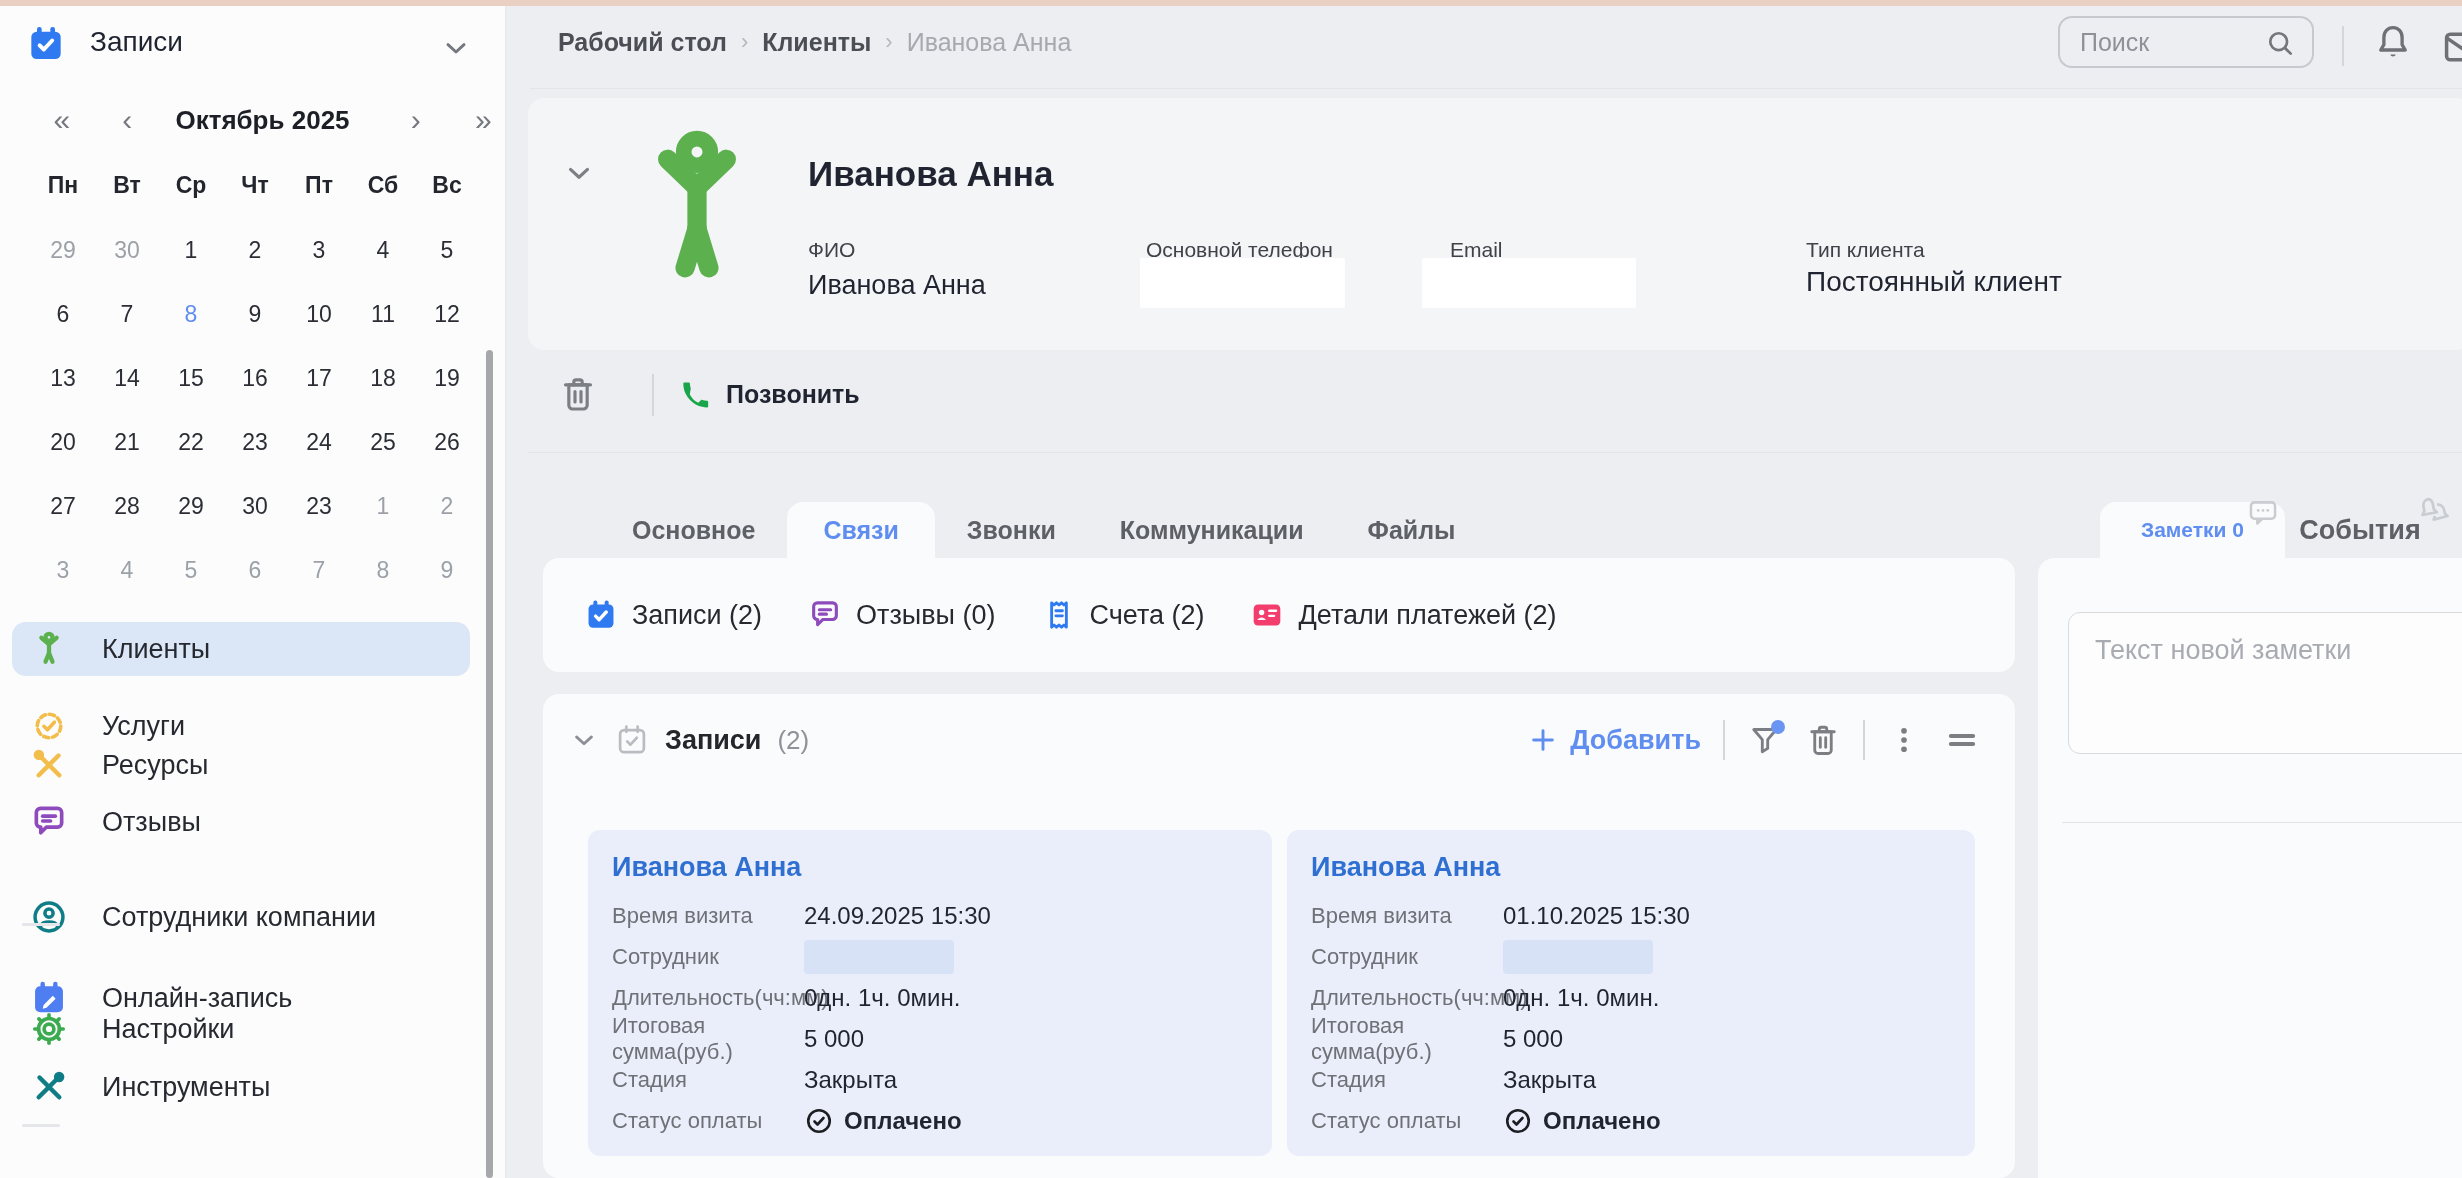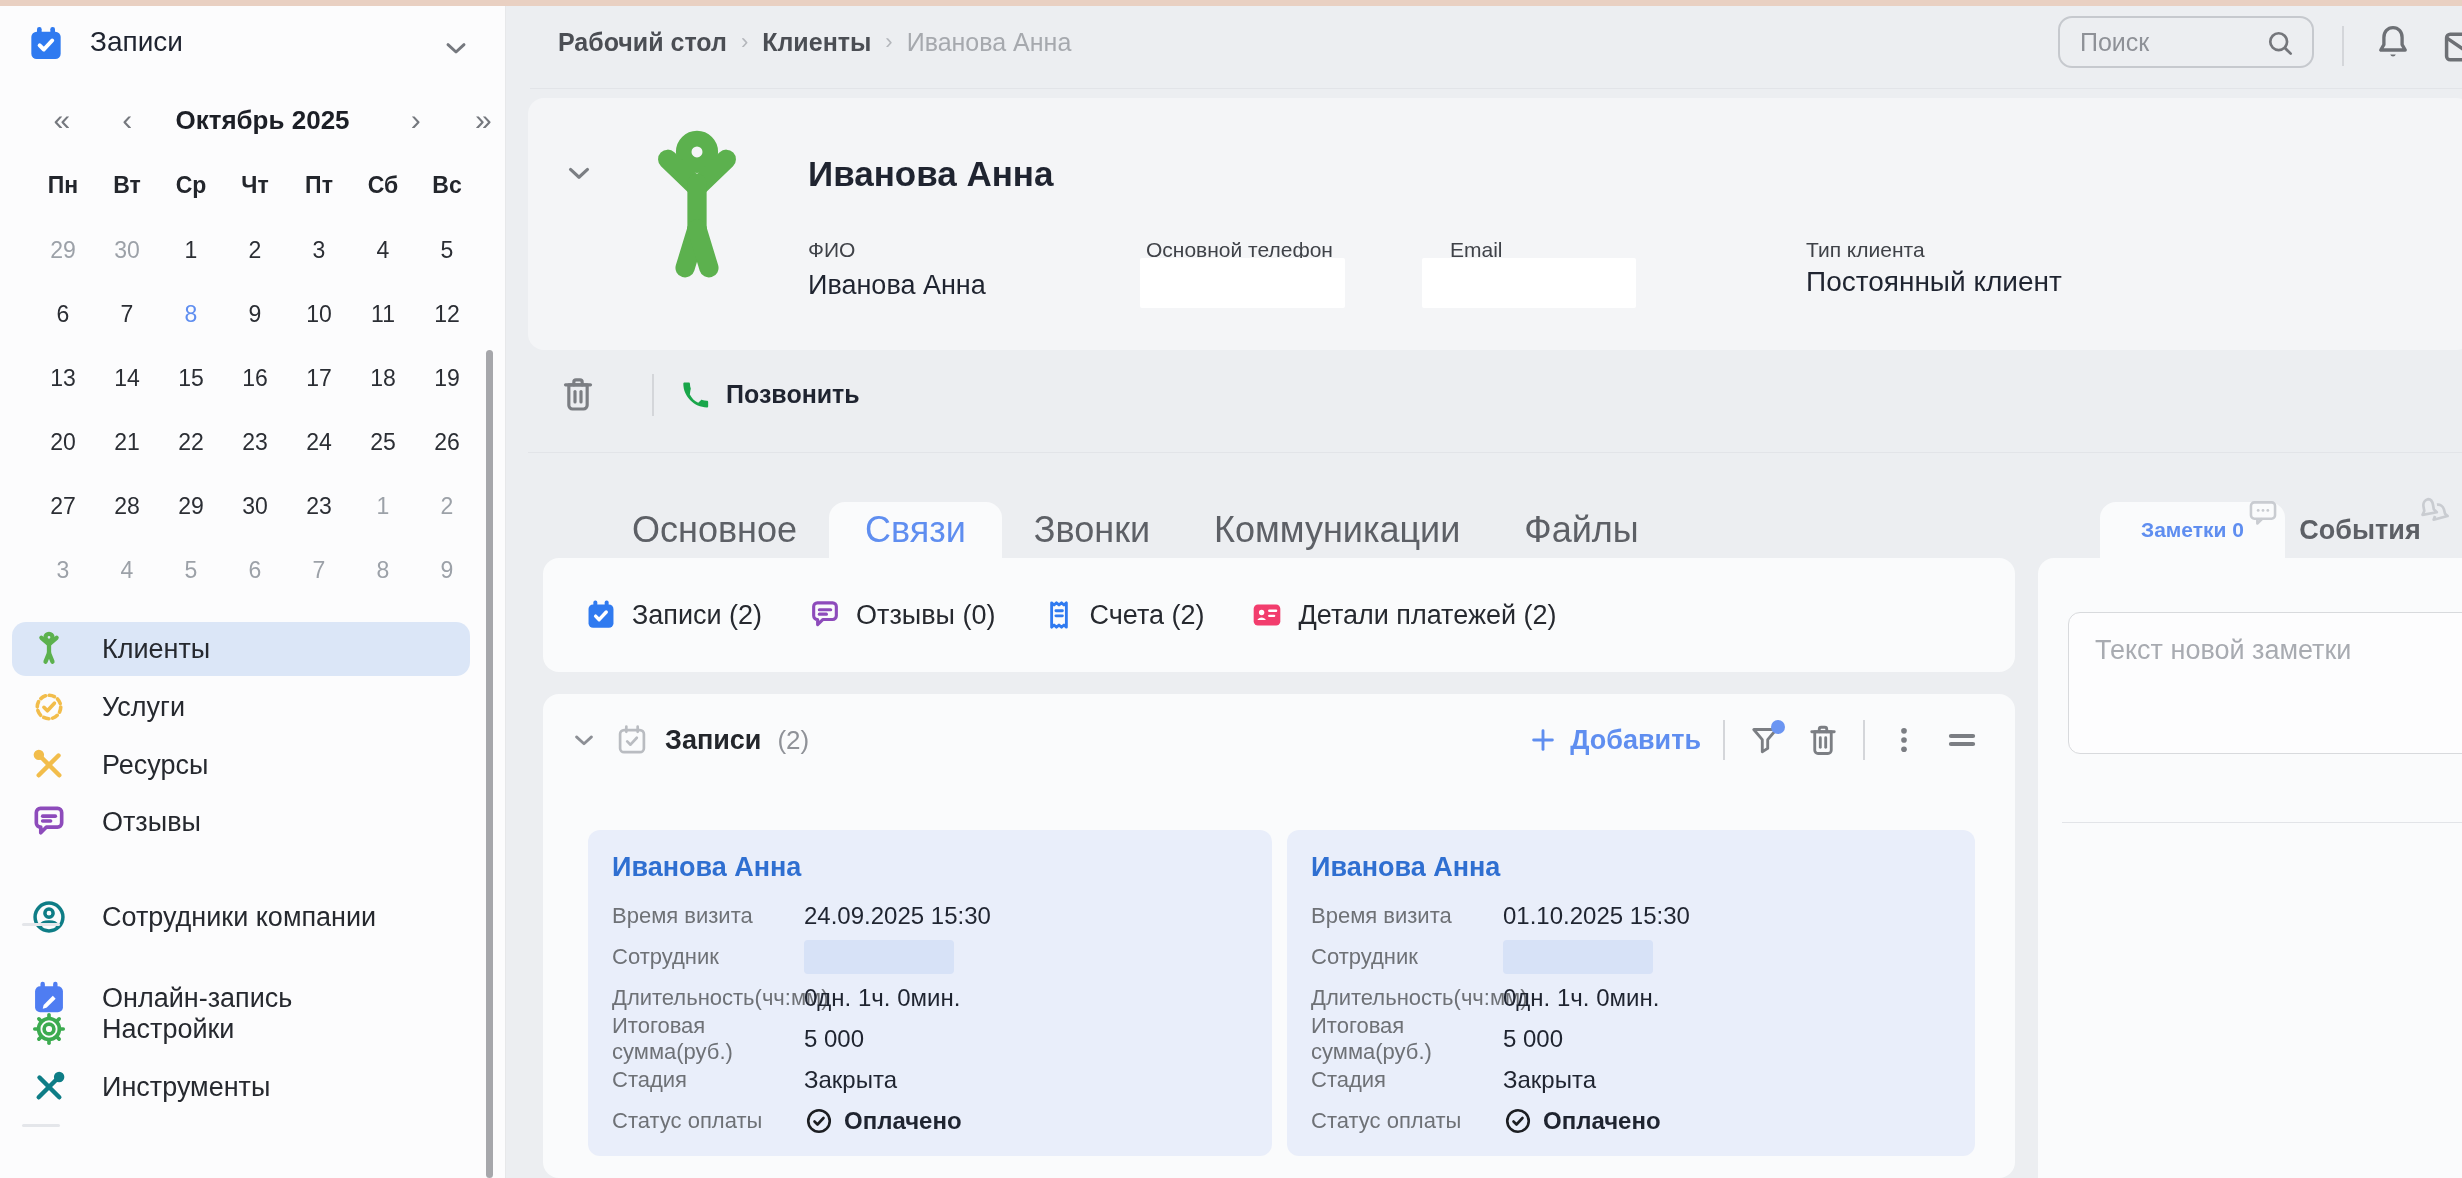--- a/index.html
+++ b/index.html
@@ -52,21 +52,21 @@
   .client-title{left:808px;top:154px;font-size:35px;font-weight:600;color:#1f2430;}
   .fld-label{font-size:21px;color:#3f4248;}
   .fld-value{font-size:27px;color:#1f2430;}
   .redact-white{background:#ffffff;border-radius:2px;}
 
   .action-label{font-size:25px;font-weight:700;color:#1f2430;}
   .vsep{width:2px;background:#d4d6da;}
 
   
   .tabs{left:600px;top:502px;height:56px;}
-  .tab{padding:0 32px;height:56px;line-height:56px;font-size:36px;font-weight:400;color:#5d6066;cursor:pointer;white-space:nowrap;}
+  .tab{padding:0 32px;height:56px;line-height:56px;font-size:25px;font-weight:700;color:#5d6066;cursor:pointer;white-space:nowrap;}
   .tab.active{background:#fafbfc;border-radius:16px 16px 0 0;color:#5f8ef0;padding:0 36px;}
   .rtab-notes{left:2100px;top:502px;width:185px;height:56px;background:#fafbfc;border-radius:16px 16px 0 0;
               text-align:center;line-height:56px;font-size:21px;font-weight:700;color:#5f8ef0;cursor:pointer;}
   .rtab-events{left:2295px;top:502px;width:130px;height:56px;text-align:center;line-height:56px;
                font-size:27px;font-weight:600;color:#5d6066;cursor:pointer;}
 
   
   .subtab-card{left:543px;top:558px;width:1472px;height:114px;background:#fafbfc;border-radius:16px;
                display:flex;align-items:center;padding-left:41px;box-sizing:border-box;gap:46px;}
   .rel-item{display:flex;align-items:center;gap:14px;cursor:pointer;}
@@ -186,21 +186,21 @@
             <path d="M12 9 L7.2 4.9"></path>
             <path d="M12 9 L16.8 4.9"></path>
             <path d="M12 8.6 V14.6"></path>
             <path d="M12 14.6 L9.8 20"></path>
             <path d="M12 14.6 L14.2 20"></path>
         </svg>
       </span>
       <span class="menu-label">Клиенты</span>
     </div>
 
-    <div class="abs menu-item" style="top:674px;">
+    <div class="abs menu-item" style="top:693px;">
       <span class="menu-icon">
         <svg width="38" height="38" viewBox="0 0 24 24" fill="none" stroke="#f2bd4b" stroke-width="2.3" stroke-linecap="round" stroke-linejoin="round">
           <circle cx="12" cy="12" r="7.4" stroke-dasharray="3.4 2.4"></circle>
             <path d="M8.8 12.2 l2.2 2.2 4.4-4.8"></path>
         </svg>
       </span>
       <span class="menu-label">Услуги</span>
     </div>
 
     <div class="abs menu-item" style="top:732px;">

